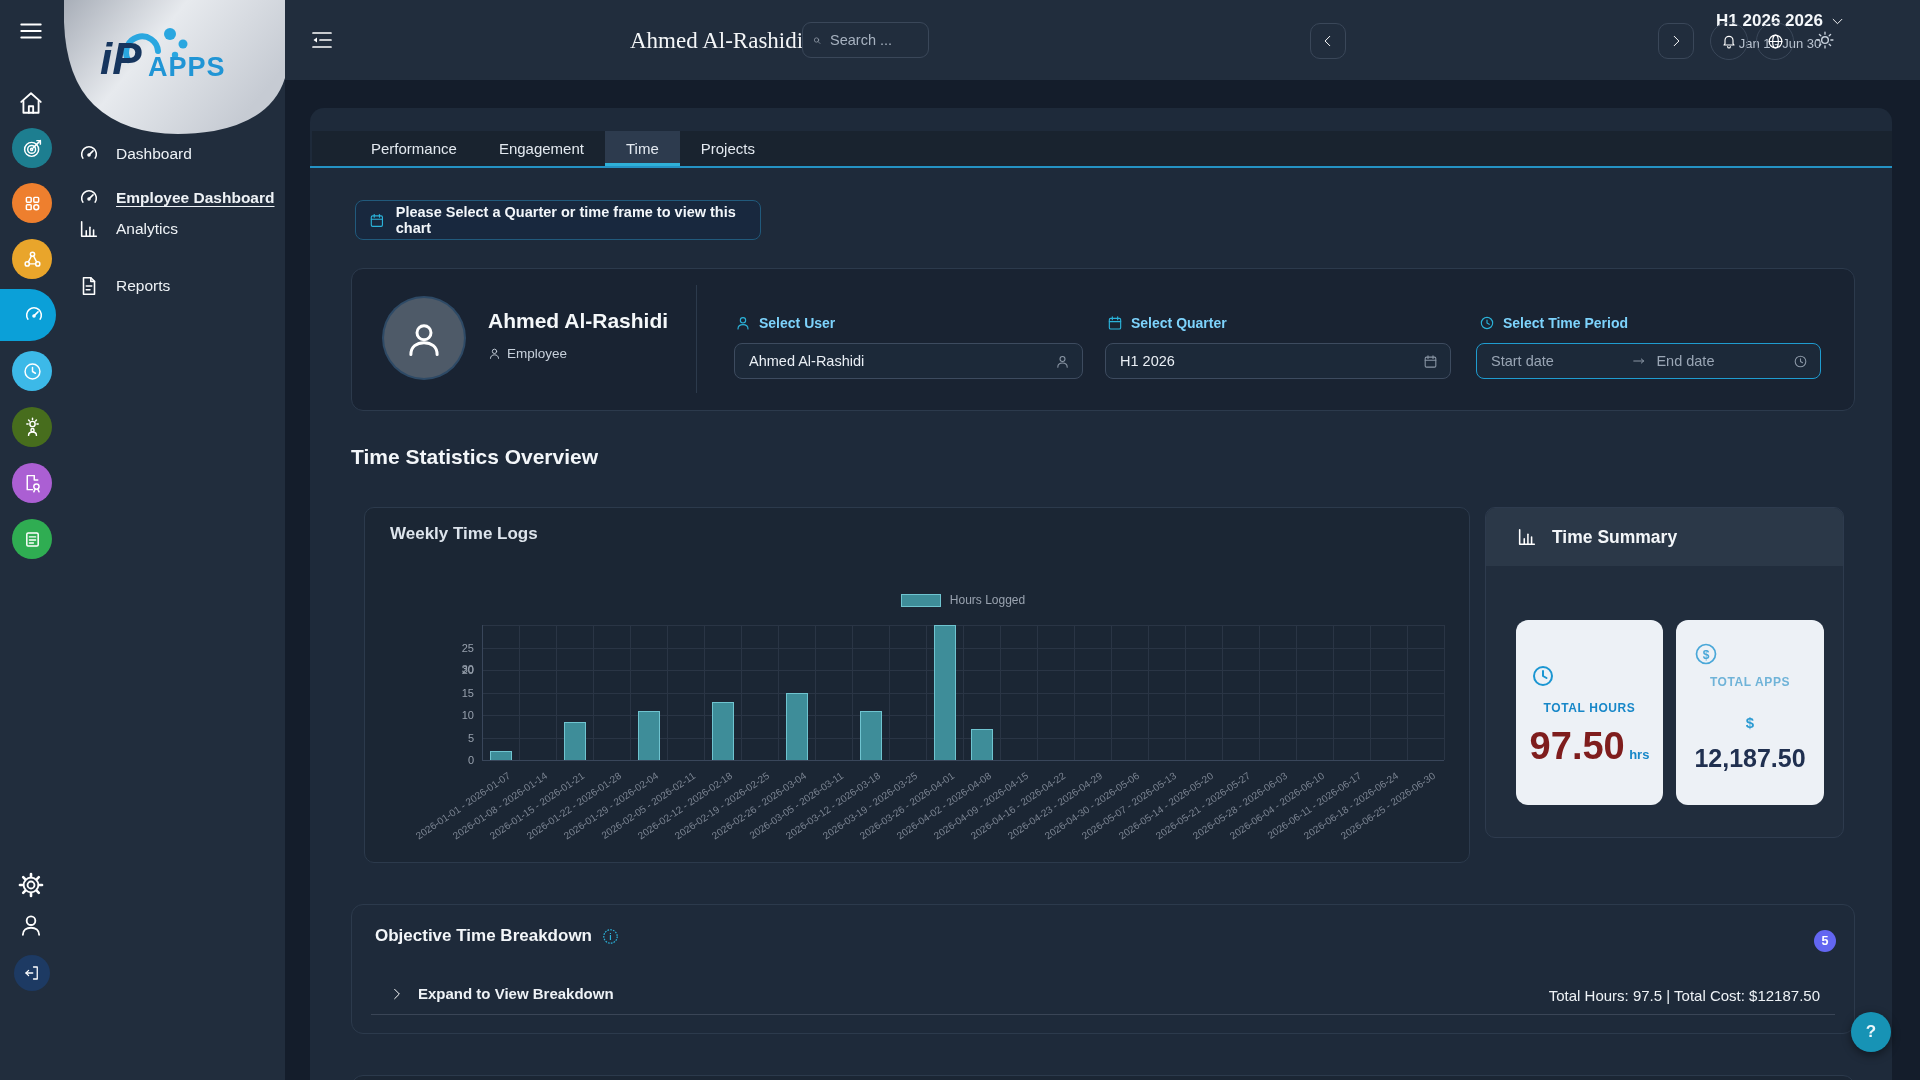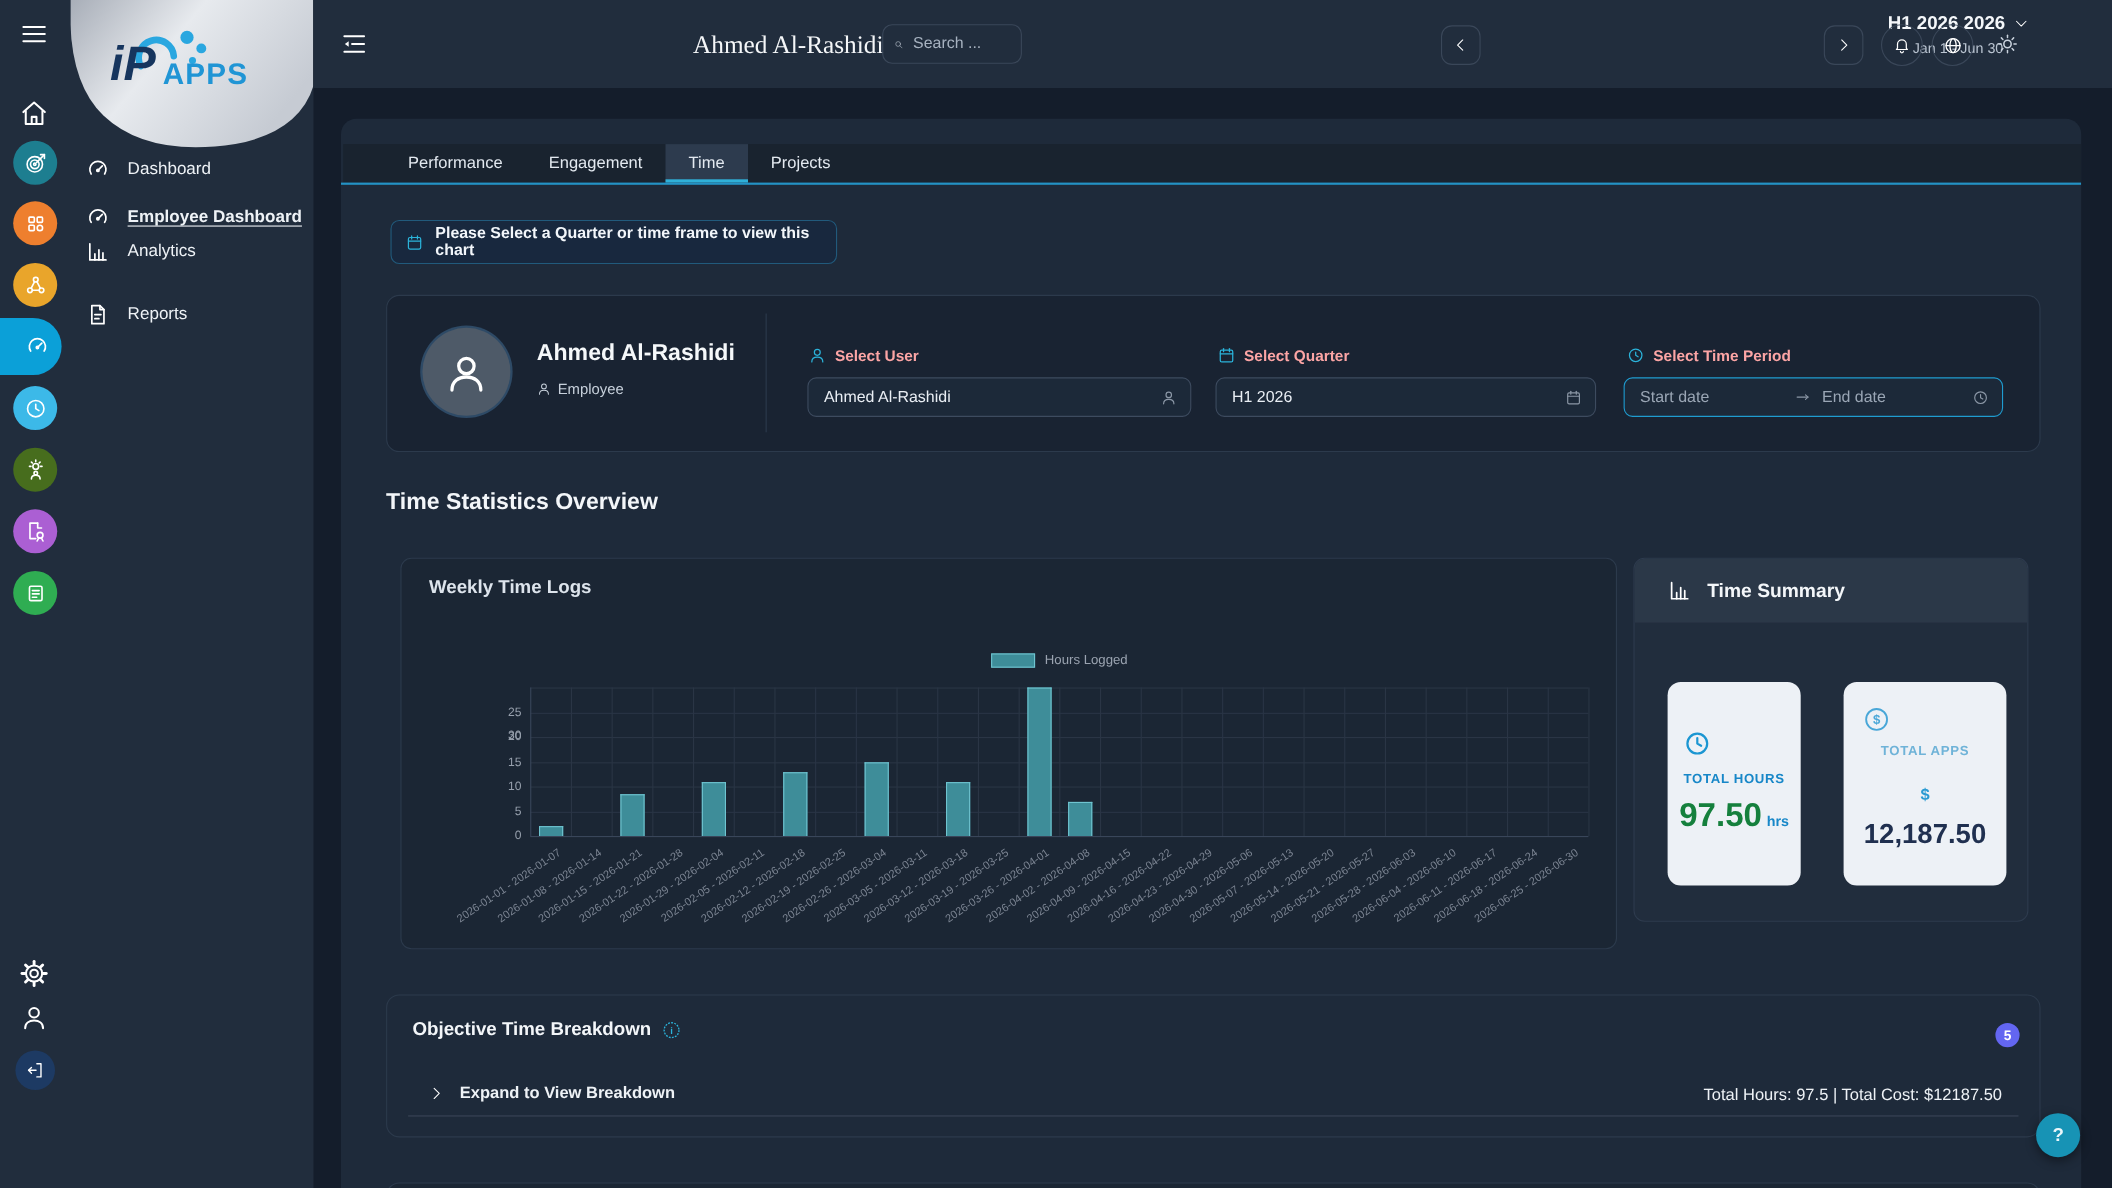--- a/index.html
+++ b/index.html
@@ -39,21 +39,21 @@
   .tab .tabline{position:absolute;left:0;bottom:0;width:100%;height:3px}
   #accentLine{position:absolute;left:0;top:58px;width:100%;height:2px}
   #notice{position:absolute;left:45px;top:92px;width:406px;height:40px;background:#18283e;border:1px solid #215a7c;border-radius:8px;display:flex;align-items:center;gap:11px;padding:0 13px;box-sizing:border-box;cursor:pointer}
   #notice span{font-size:14.5px;font-weight:bold;color:#f2f6fa}
   
   #filterCard{position:absolute;left:41px;top:160px;width:1502px;height:141px;background:#192332;border:1px solid #2c3a4c;border-radius:12px}
   #bigAvatar{position:absolute;left:32px;top:29px;width:80px;height:80px;border-radius:50%;background:#4e5a68;box-shadow:0 0 0 2px #2e4a66;display:flex;align-items:center;justify-content:center}
   #userName{position:absolute;left:136px;top:40px;font-size:21px;font-weight:bold;color:#f5f8fa}
   #userRole{position:absolute;left:136px;top:77px;display:flex;align-items:center;gap:6px;font-size:13.5px;color:#c7d0db}
   .vdiv{position:absolute;left:344px;top:16px;width:1px;height:108px;background:#2c3a4c}
-  .flabel{position:absolute;display:flex;align-items:center;gap:8px;font-size:14px;font-weight:bold;color:#fca5a5}
+  .flabel{position:absolute;display:flex;align-items:center;gap:8px;font-size:14px;font-weight:bold;color:#7dd3fc}
   .flabel svg{width:16px;height:16px;stroke:#2bb3da}
   .finput{position:absolute;height:36px;background:#1c2939;border:1px solid #3d4b5f;border-radius:8px;display:flex;align-items:center;padding:0 12px 0 14px;box-sizing:border-box;font-size:14.5px;color:#e9eef4;cursor:pointer}
   .finput .spacer{flex:1}
   .finput svg{width:15px;height:15px;stroke:#8b97a6}
   .ph{color:#9aa6b5}
   
   #sectionTitle{position:absolute;left:41px;top:337px;font-size:21px;font-weight:bold;color:#f3f6f9}
   #chartCard{position:absolute;left:54px;top:399px;width:1104px;height:354px;background:#1b2634;border:1px solid #2c3a4c;border-radius:10px}
   #chartTitle{position:absolute;left:25px;top:16px;font-size:17px;font-weight:bold;color:#dde4ec}
   #legend{position:absolute;left:117px;top:85px;width:962px;display:flex;align-items:center;justify-content:center;gap:9px}
@@ -517,28 +517,28 @@
     <section id="summaryCard">
       <div id="summaryHead">
         <svg class="ico" width="22" height="22" viewBox="0 0 24 24">
             <path d="M4,4 V20 H20"></path>
             <line x1="9" y1="20" x2="9" y2="14"></line>
             <line x1="13" y1="20" x2="13" y2="9"></line>
             <line x1="17" y1="20" x2="17" y2="12"></line>
           </svg>
         <span>Time Summary</span>
       </div>
-      <div class="scard" style="left:30px;width:121px">
+      <div class="scard" style="left:30px;width:147px">
         <svg class="ico" width="24" height="24" viewBox="0 0 24 24" style="position:absolute;left:15px;top:44px;stroke:#1b96d2;stroke-width:2">
             <circle cx="12" cy="12" r="9"></circle>
             <path d="M12,7 V12 L15.5,14"></path>
           </svg>
         <div class="slabel" style="position: absolute; left: 0px; right: 0px; top: 81px; color: rgb(23, 135, 200);">TOTAL HOURS</div>
         <div style="position:absolute;left:0;right:0;top:105px;text-align:center;white-space:nowrap">
-          <span style="font-size:30px;font-weight:800;color:#15803d">97.50</span>
+          <span style="font-size:38px;font-weight:800;color:#7f1d1d">97.50</span>
           <span style="font-size: 13px; font-weight: bold; color: rgb(23, 135, 200);">hrs</span>
         </div>
       </div>
       <div class="scard" style="left:190px;width:148px">
         <svg width="24" height="24" viewBox="0 0 24 24" style="position:absolute;left:18px;top:22px">
             <circle cx="12" cy="12" r="9.5" fill="none" stroke="#49a7d8" stroke-width="1.7"></circle>
             <text x="12" y="16.5" text-anchor="middle" font-size="12" font-weight="bold" fill="#49a7d8" font-family="Liberation Sans,sans-serif">$</text>
           </svg>
         <div class="slabel" style="position: absolute; left: 0px; right: 0px; top: 55px; color: rgb(111, 179, 216);">TOTAL APPS</div>
         <div style="position:absolute;left:0;right:0;top:94px;text-align:center;font-size:15px;font-weight:bold;color:#2a9ad2">$</div>

